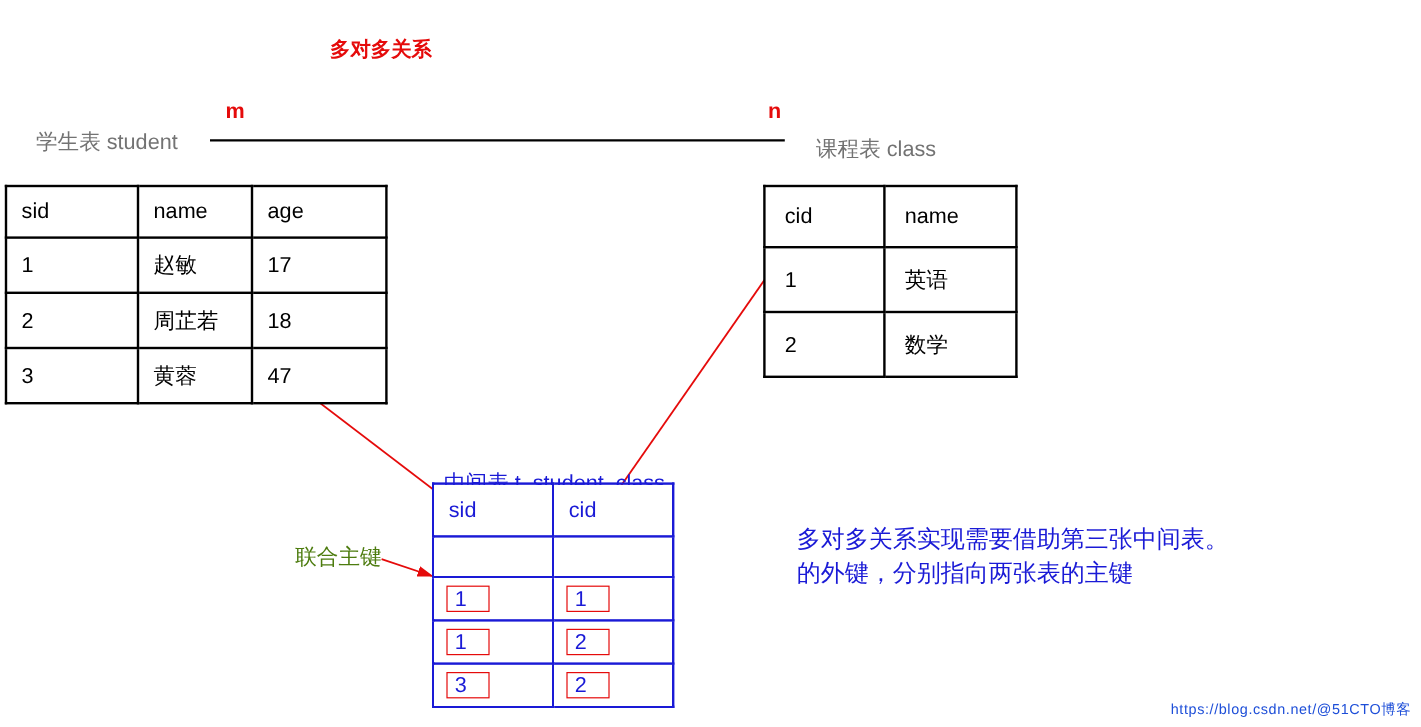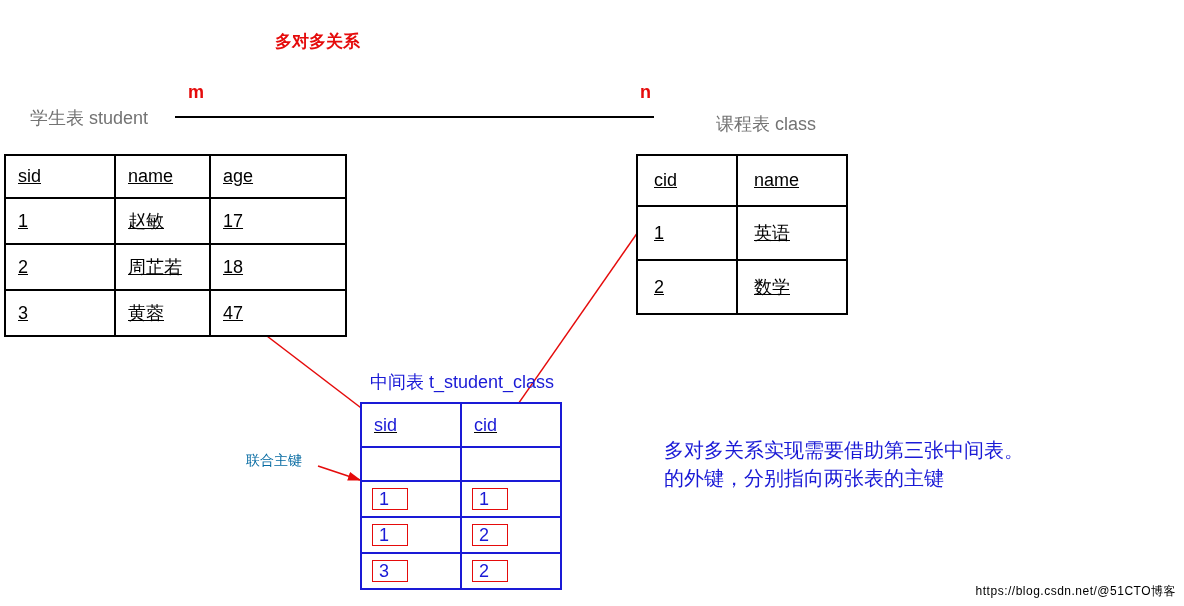--- a/index.html
+++ b/index.html
@@ -10,24 +10,24 @@
     height: 606px;
     position: relative;
     font-family: "Microsoft YaHei", SimSun, Arial, sans-serif;
     background: #fff;
     overflow: hidden;
   }
   .abs { position: absolute; }
   .title-red { color: #e50b0b; font-weight: bold; font-size: 17px; }
   .label-black { color: #737373; font-size: 18px; }
   .label-blue { color: #1a1ad6; font-size: 18px; }
-  .label-red { color: #0369a1; font-size: 14px; }
+  .label-red { color: #4d7c0f; font-size: 18px; }
   .mn-label { color: #e50b0b; font-weight: bold; font-size: 18px; }
 
-  table { border-collapse: collapse; text-decoration: underline; }
+  table { border-collapse: collapse; }
   table td {
     border: 2px solid #000;
     padding: 10px 12px;
     font-size: 18px;
     text-align: left;
     background: #fff;
   }
   table.student td { min-width: 80px; }
   table.class td { min-width: 80px; padding: 14px 16px; }
 
@@ -51,35 +51,35 @@
 
   .desc { color: #1a1ad6; font-size: 20px; line-height: 28px; margin-left: 24px; }
 
   svg.lines { position: absolute; left: 0; top: 0; pointer-events: none; }
 
   .watermark {
     position: absolute;
     right: 8px;
     bottom: 6px;
     font-size: 12px;
-    color: #000000;
+    color: #1d4ed8;
     letter-spacing: 0.5px;
   }
 </style>
 </head>
 <body>
 
 <div class="abs title-red" style="left:275px; top:30px;">多对多关系</div>
 
 <div class="abs mn-label" style="left:188px; top:82px;">m</div>
 <div class="abs mn-label" style="left:640px; top:82px;">n</div>
 
 <div class="abs label-black" style="left:30px; top:106px;">学生表  student</div>
 
-<div class="abs label-black" style="left:680px; top:112px;margin-left:36px;">课程表    class</div>
+<div class="abs label-black" style="left:680px; top:112px;">课程表    class</div>
 
 <svg class="lines" width="1184" height="606">
 
   <line x1="175" y1="117" x2="654" y2="117" stroke="#000" stroke-width="2"></line>
 
   <defs>
     <marker id="arrRed" markerWidth="10" markerHeight="10" refX="8" refY="3" orient="auto">
       <path d="M0,0 L9,3 L0,6 Z" fill="#e50b0b"></path>
     </marker>
   </defs>
@@ -87,21 +87,21 @@
   <line x1="500" y1="430" x2="670" y2="186" stroke="#e50b0b" stroke-width="1.5" marker-end="url(#arrRed)"></line>
 
   <line x1="318" y1="466" x2="360" y2="480" stroke="#e50b0b" stroke-width="1.5" marker-end="url(#arrRed)"></line>
 </svg>
 
 <table class="abs student" style="left:4px; top:154px;">
   <tbody>
       <tr>
     <td style="width:110px;">sid</td>
     <td style="width:95px;">name</td>
-    <td style="width:136px;">age</td>
+    <td style="width:112px;">age</td>
   </tr>
   <tr>
     <td>1</td>
     <td>赵敏</td>
     <td>17</td>
   </tr>
   <tr>
     <td>2</td>
     <td>周芷若</td>
     <td>18</td>
@@ -124,21 +124,21 @@
     <td>1</td>
     <td>英语</td>
   </tr>
   <tr>
     <td>2</td>
     <td>数学</td>
   </tr>
 </tbody>
   </table>
 
-<div class="abs label-blue" style="left:370px; top:370px;">中间表  t_student_class</div>
+<div class="abs label-blue" style="left:370px; top:390px;">中间表  t_student_class</div>
 
 <div class="abs label-red" style="left:246px; top:452px;">联合主键</div>
 
 <table class="abs middle" style="left:360px; top:402px;">
   <tbody>
       <tr class="hdr">
     <td>sid</td>
     <td>cid</td>
   </tr>
   <tr>

